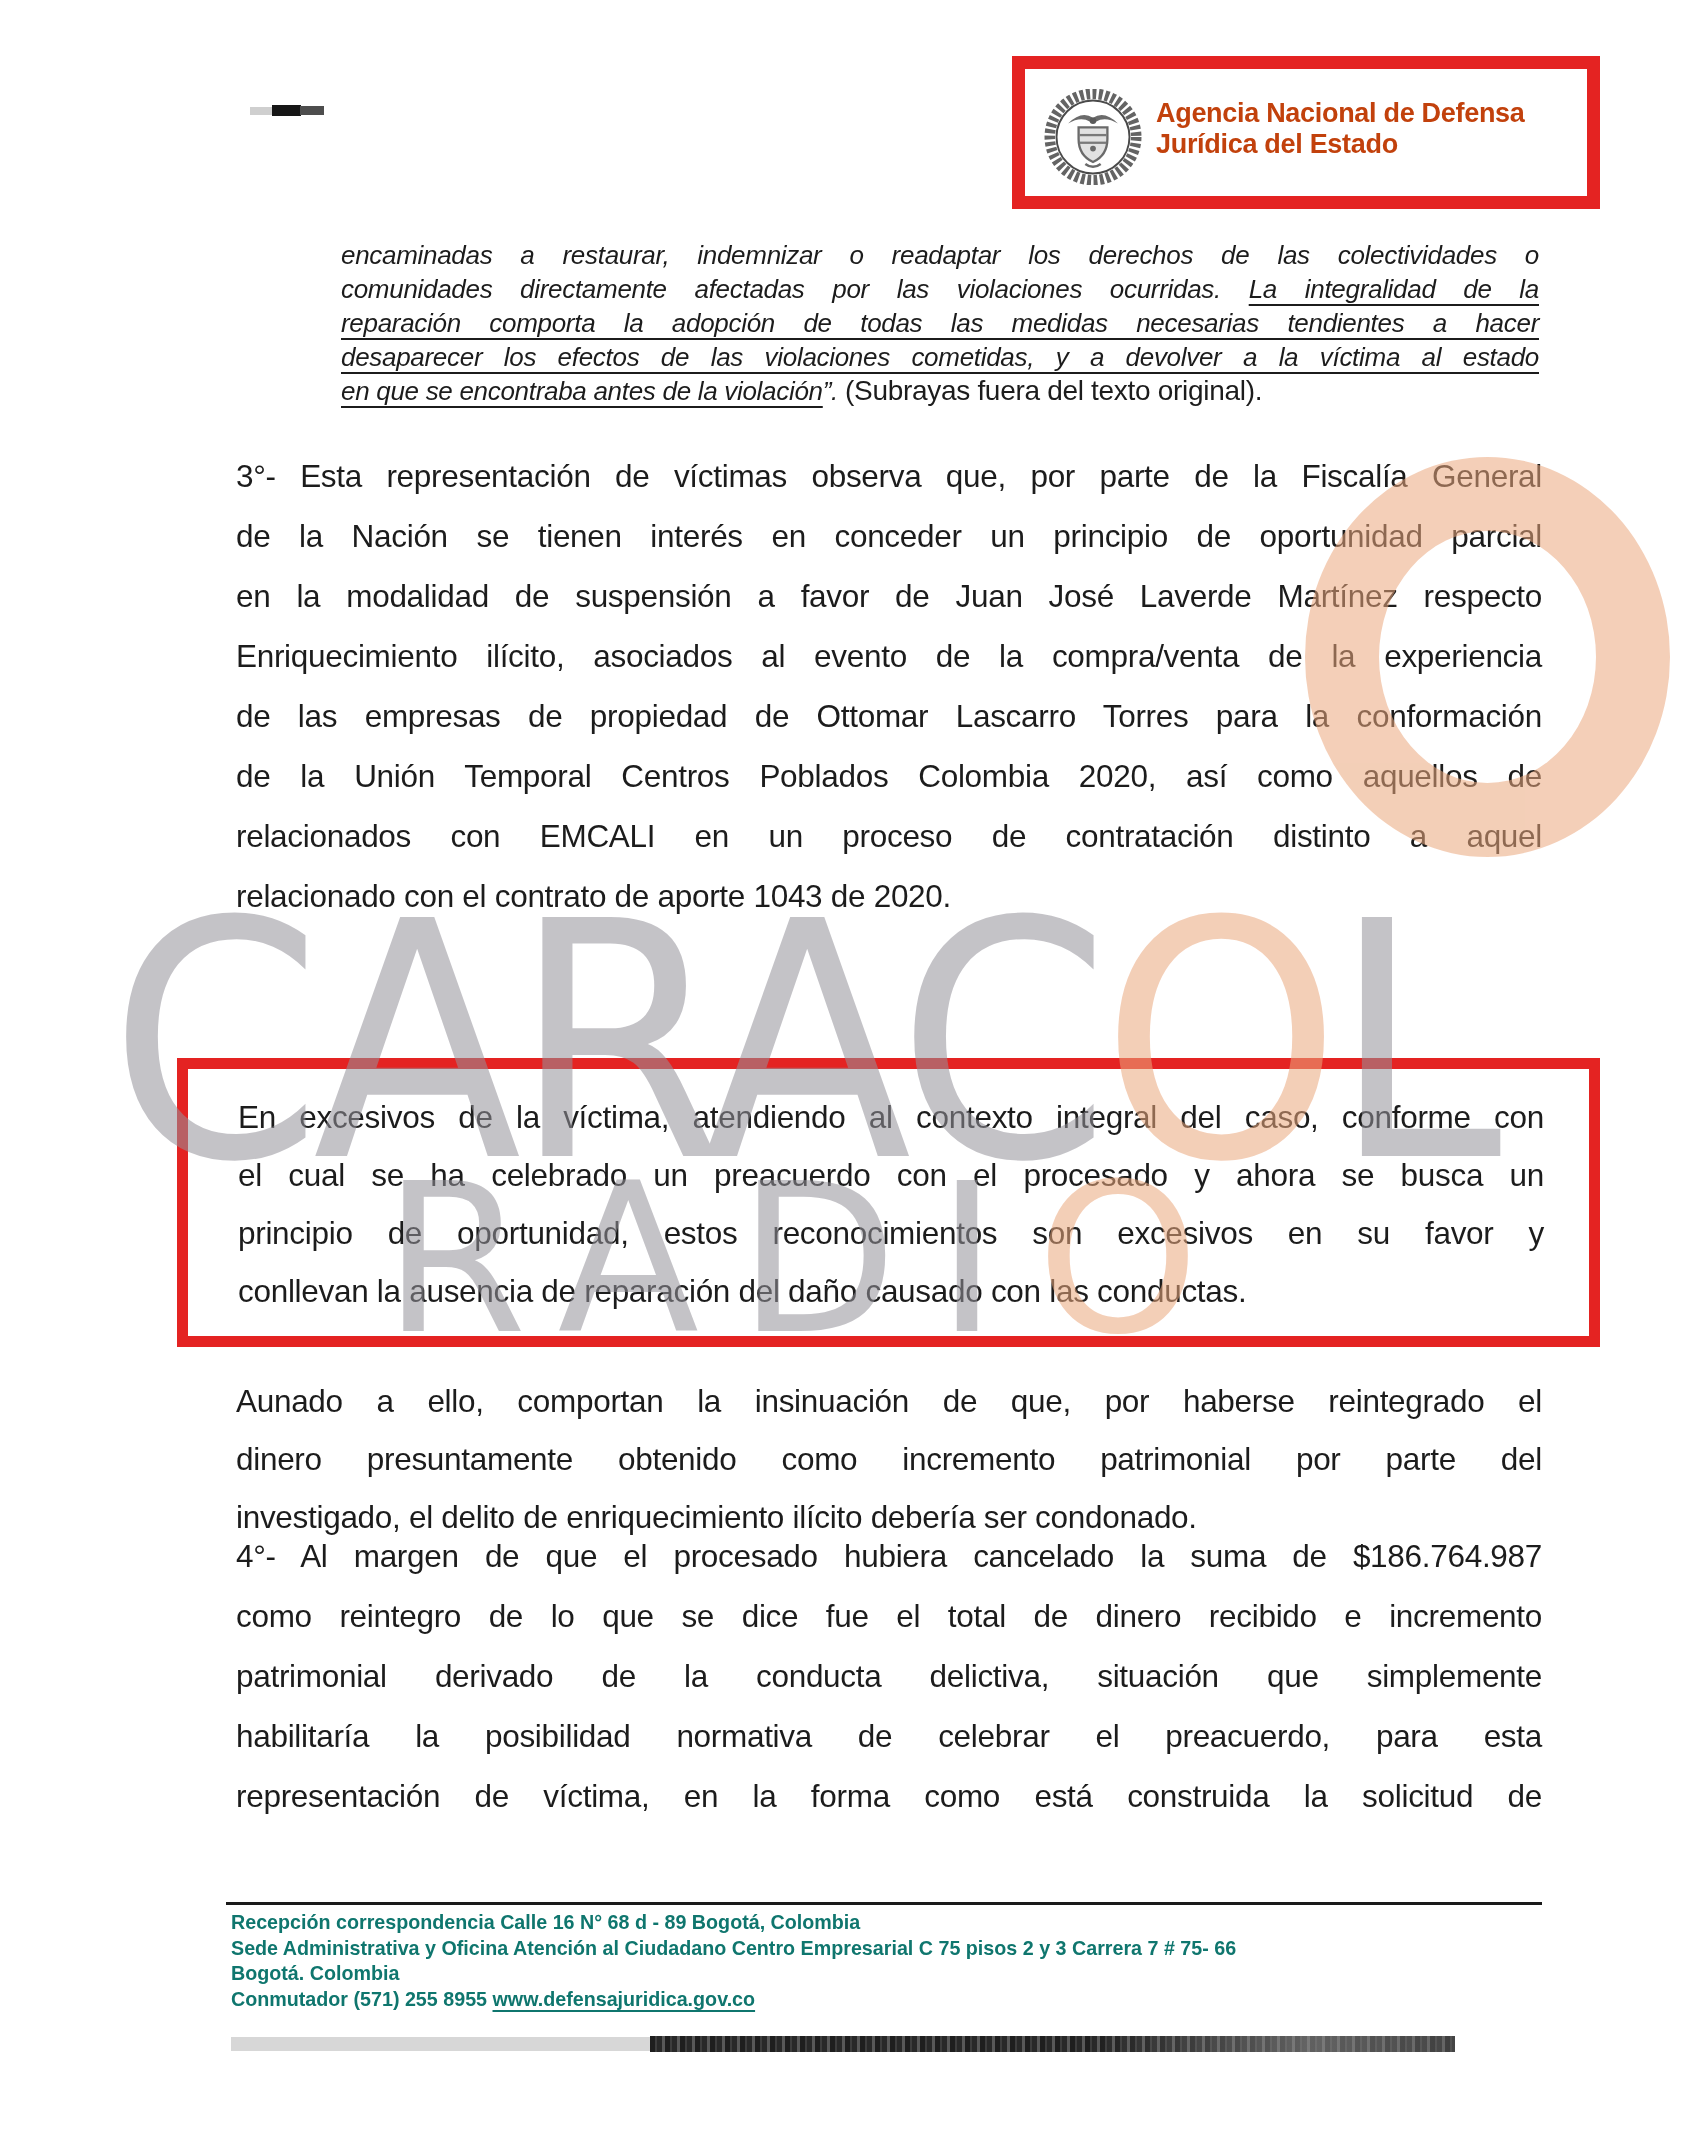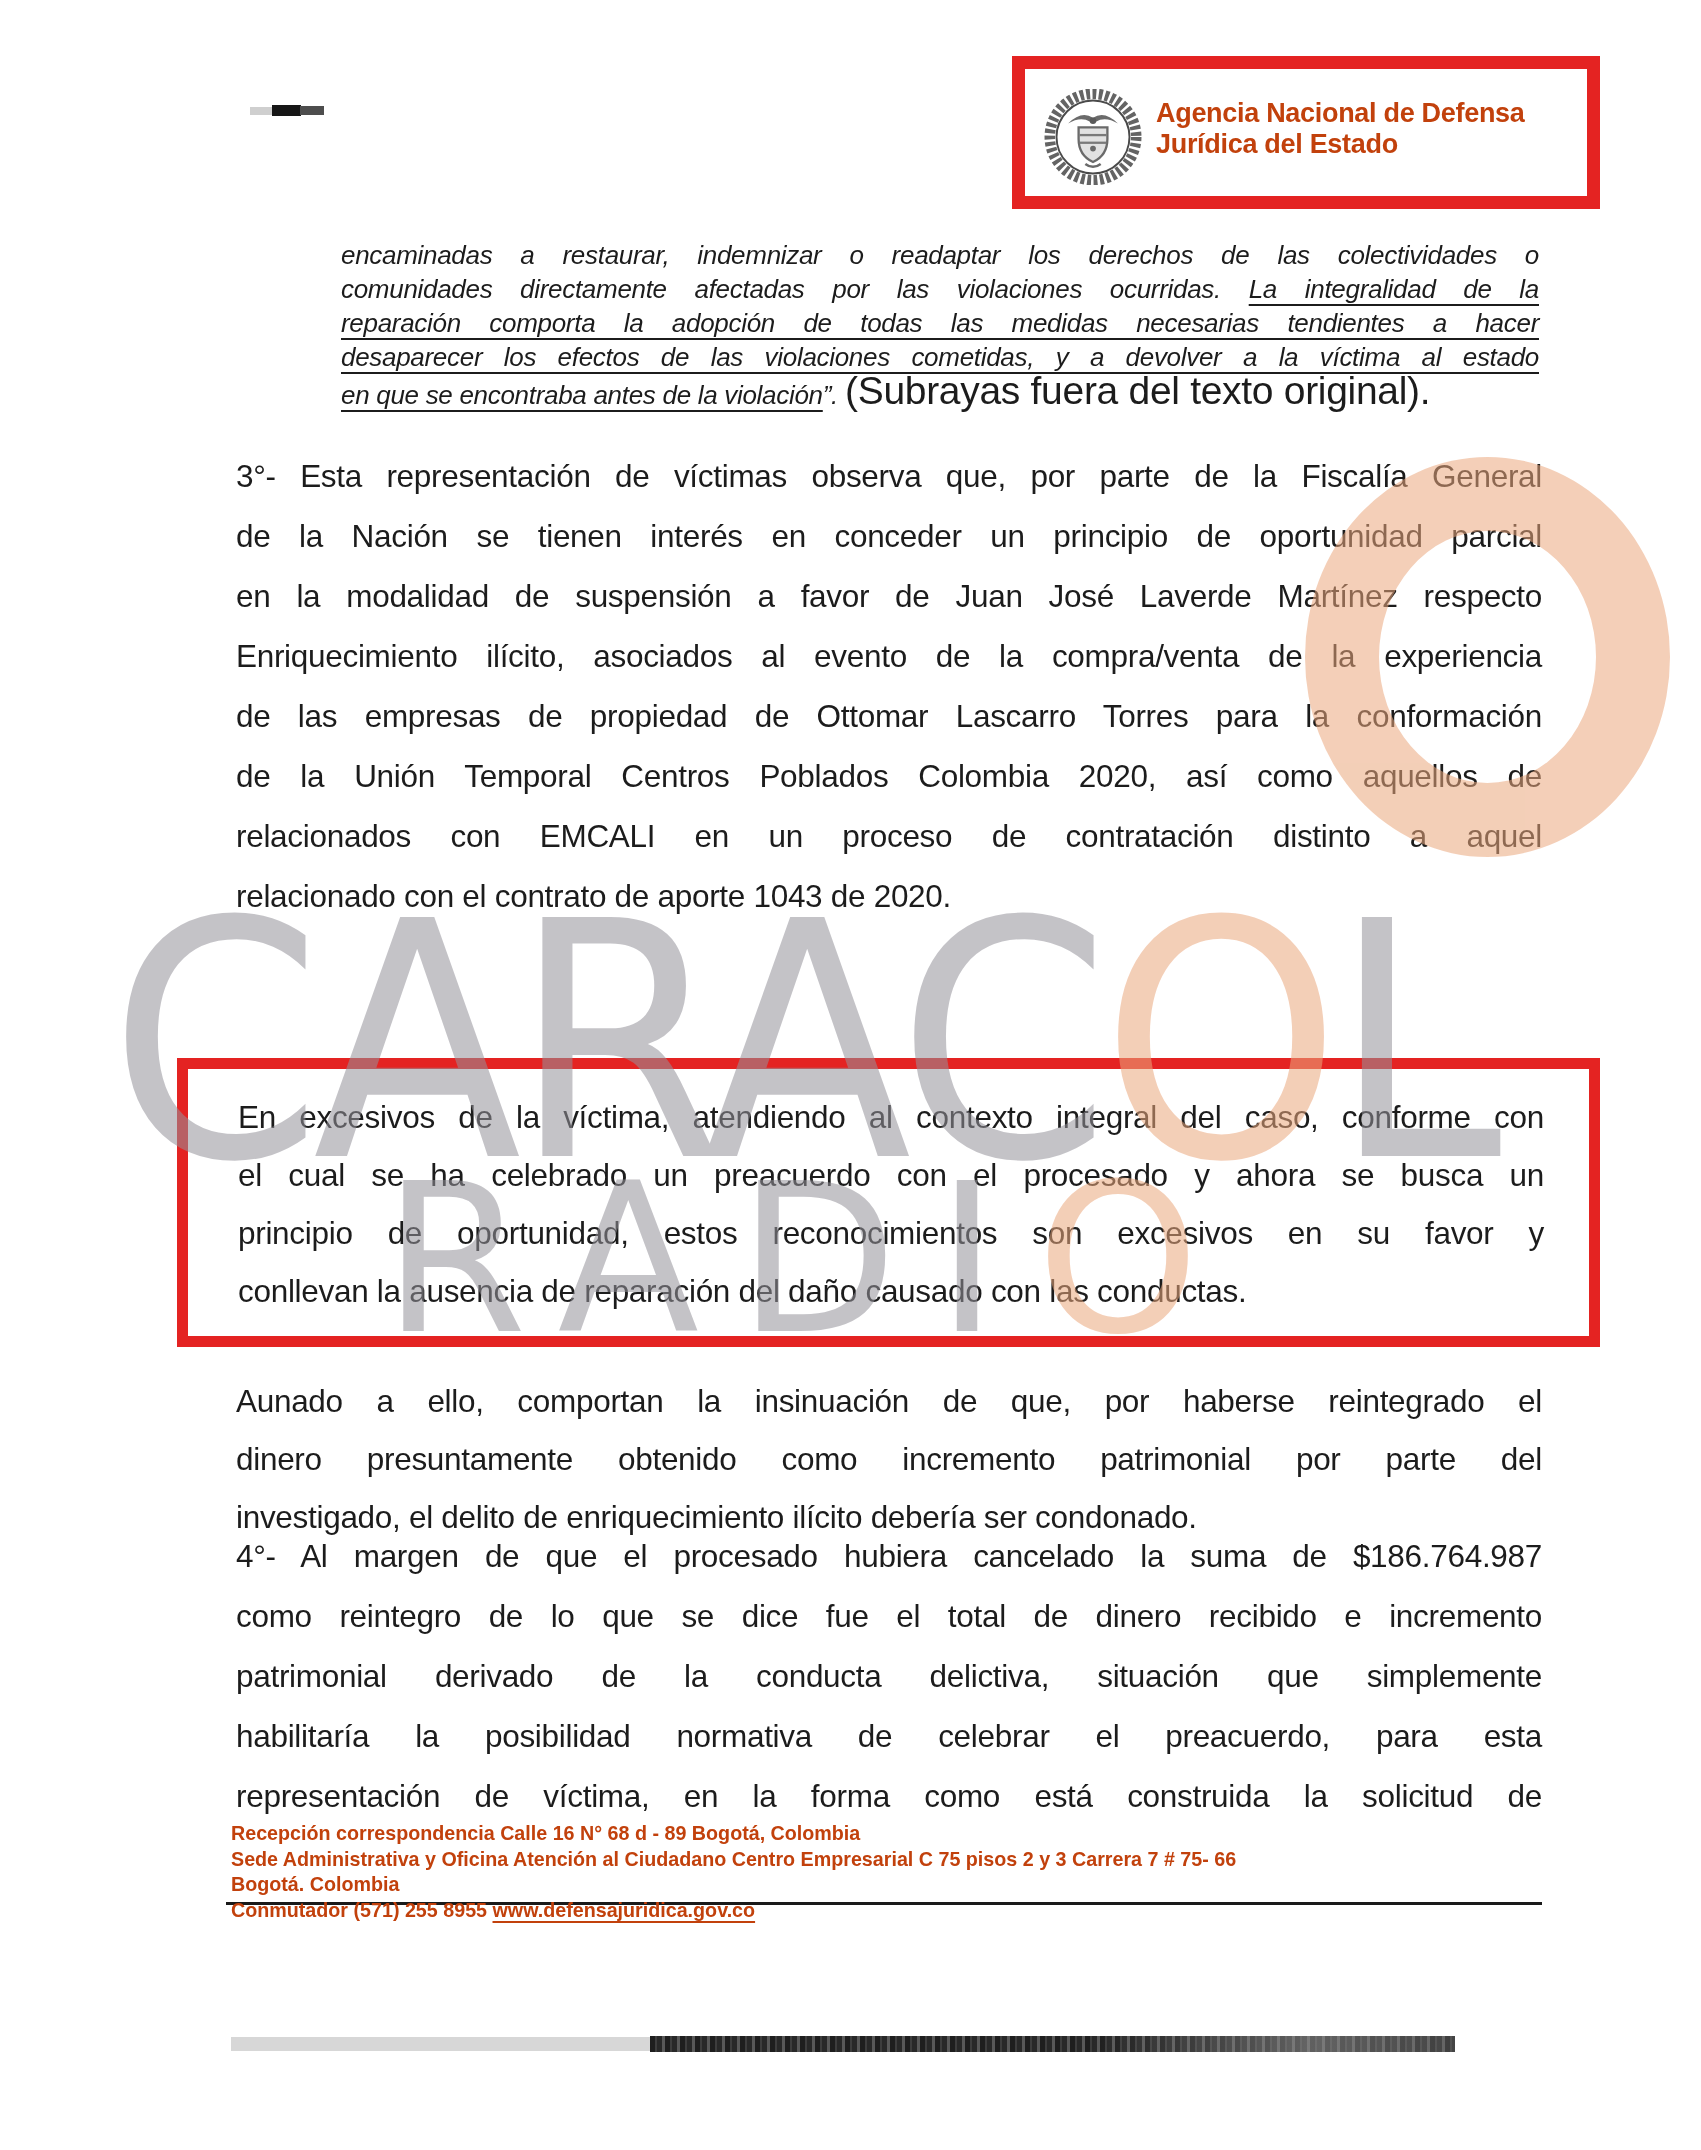--- a/index.html
+++ b/index.html
@@ -28,37 +28,37 @@
     letter-spacing:-0.3px;white-space:nowrap;
   }
   
   .para{position:absolute;letter-spacing:-0.3px;}
   .para .ln{white-space:normal;}
   .para .ln.j{text-align:justify;text-align-last:justify;}
   .quote{
     left:341px;top:238px;width:1198px;
     font-style:italic;font-size:26px;line-height:34px;
   }
-  .quote .rm{font-style:normal;font-size:39px;}
+  .quote .rm{font-style:normal;font-size:28px;}
   .u{text-decoration:underline;text-decoration-thickness:2px;text-underline-offset:5.9px;}
   .body-par{font-size:31.5px;}
   .p3{left:236px;top:446px;width:1306px;line-height:60px;}
   .ph{left:238px;top:1088px;width:1306px;line-height:58px;}
   .pa{left:236px;top:1372px;width:1306px;line-height:58px;}
   .p4{left:236px;top:1526px;width:1306px;line-height:60px;}
   
   .highlight-box{
     position:absolute;left:177px;top:1058px;width:1423px;height:289px;
     border:11.8px solid #e42322;box-sizing:border-box;
   }
   
   .footer-rule{position:absolute;left:226px;top:1902px;width:1316px;height:3.3px;background:#1a1a1a;}
   .footer{
-    left:231px;top:1821px;width:1313px;
-    font-size:19.7px;line-height:25.6px;font-weight:bold;color:#c2410c;letter-spacing:0;
+    left:231px;top:1910px;width:1313px;
+    font-size:19.7px;line-height:25.6px;font-weight:bold;color:#0f766e;letter-spacing:0;
   }
   .footer .link{text-decoration:underline;text-decoration-thickness:2px;text-underline-offset:3.9px;cursor:pointer;}
   .scanbar-light{position:absolute;left:231px;top:2037px;width:419px;height:13.8px;background:#d7d7d7;}
   .scanbar-dark{
     position:absolute;left:650px;top:2036px;width:805px;height:15.8px;
     background:
       linear-gradient(90deg, rgba(130,130,130,0) 55%, rgba(150,150,150,.55) 82%, rgba(120,120,120,.35) 100%),
       repeating-linear-gradient(90deg,#1e1e1e 0 4.6px,#3d3d3d 4.6px 7.2px,#282828 7.2px 12.5px,#585858 12.5px 15px);
   }
   

